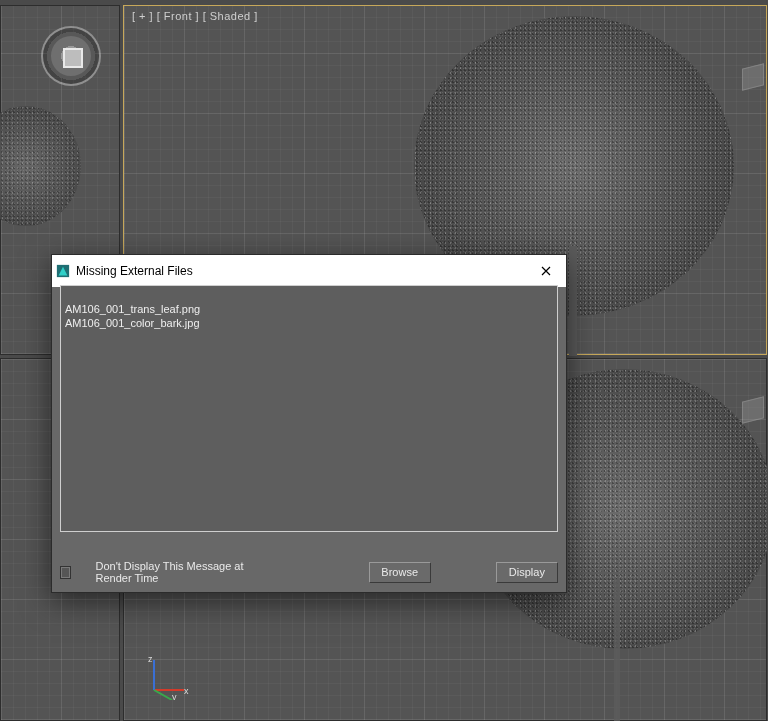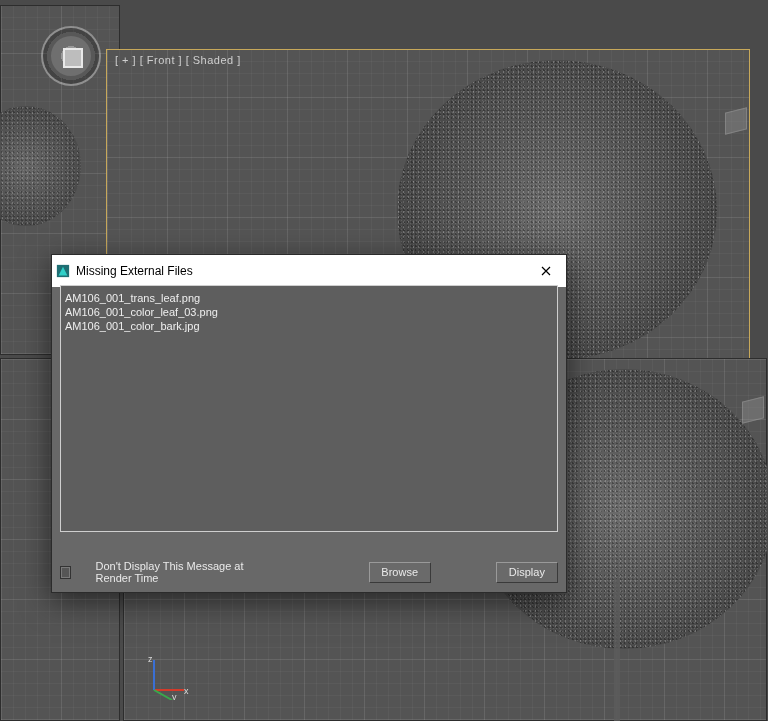--- a/index.html
+++ b/index.html
@@ -13,21 +13,21 @@
     position: absolute;
     background:
       repeating-linear-gradient(0deg , rgba(255,255,255,.035) 0 1px, transparent 1px 12px),
       repeating-linear-gradient(90deg, rgba(255,255,255,.035) 0 1px, transparent 1px 12px),
       repeating-linear-gradient(0deg , rgba(255,255,255,.07) 0 1px, transparent 1px 60px),
       repeating-linear-gradient(90deg, rgba(255,255,255,.07) 0 1px, transparent 1px 60px),
       #545454;
     border: 1px solid #2d2d2d;
   }
   .vp-tl { top: 5px; left: 0; width: 120px; height: 350px; }
-  .vp-tr { top: 5px; left: 106px; width: 644px; height: 350px; border:1px solid #c7a85a;margin-top:44px; }
+  .vp-tr { top: 5px; left: 123px; width: 644px; height: 350px; border:1px solid #c7a85a; }
   .vp-bl { top: 358px; left: 0; width: 120px; height: 363px; }
   .vp-br { top: 358px; left: 123px; width: 644px; height: 363px; }
 
   .vp-label { position:absolute; top:4px; left:8px; font-size:11px; color:#cfcfcf; letter-spacing:.5px; }
 
   .viewcube {
     position:absolute; top:22px; left:42px; width:56px; height:56px;
     border-radius:50%;
     background: radial-gradient(circle at 50% 50%, #9a9a9a 0 10px, #6f6f6f 10px 24px, rgba(0,0,0,0) 24px);
     box-shadow: 0 0 0 2px rgba(255,255,255,.35), inset 0 0 0 8px rgba(0,0,0,.2);
@@ -75,21 +75,21 @@
   }
   .titlebar .app-icon { width:14px; height:14px; margin-right:6px; }
   .titlebar .spacer { flex:1; }
   .titlebar .close {
     width:40px; height:24px; display:flex; align-items:center; justify-content:center;
     font-size:14px; color:#000; cursor:pointer;
   }
 
   .listbox {
     position:absolute; left:8px; top:30px; right:8px; height:247px;
-    background:#5e5e5e; border:1px solid #cfcfcf; padding:5px 4px;
+    background:#5e5e5e; border:1px solid #cfcfcf; padding:16px 4px;
     color:#eee; font-size:11px; line-height:14px; overflow:auto;
   }
   .listbox div { white-space:nowrap; }
 
   .dlg-bottom {
     position:absolute; left:8px; right:8px; bottom:8px; height:24px;
     display:flex; align-items:center; gap:24px;
   }
   .chk {
     width:13px; height:13px; background:#565656; border:1px solid #333;
@@ -147,21 +147,20 @@
     <span class="spacer"></span>
     <div class="close">
       <svg width="10" height="10" viewBox="0 0 10 10">
         <path d="M1 1 L9 9 M9 1 L1 9" stroke="currentColor" stroke-width="1.2"></path>
       </svg>
     </div>
   </div>
 
   <div class="listbox" id="file-list">
       <div>AM106_001_trans_leaf.png</div>
-      <div>AM106_001_color_leaf_03.png</div>
       <div>AM106_001_color_bark.jpg</div>
     </div>
 
   <div class="dlg-bottom">
     <div class="chk"></div>
     <span class="chk-label">Don't Display This Message at Render Time</span>
     <span class="spacer"></span>
     <div class="btn">Browse</div>
     <div class="btn">Display</div>
   </div>

